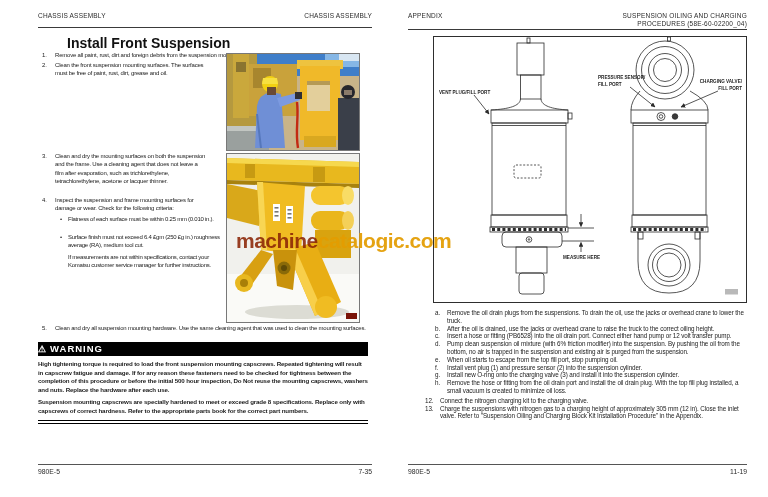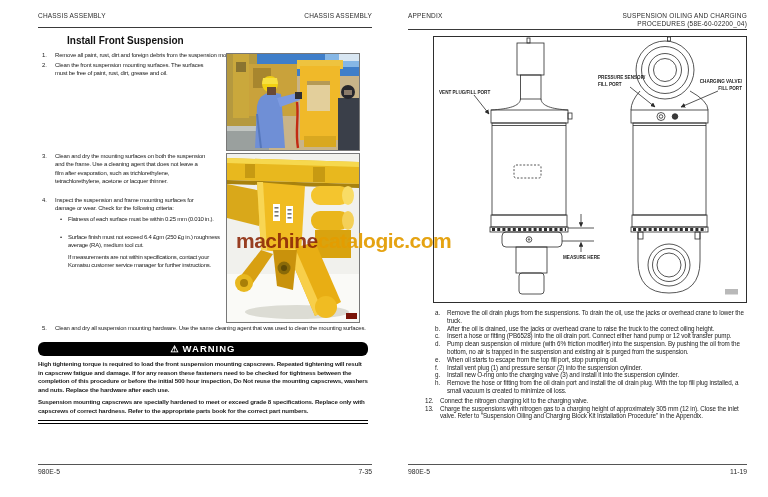--- a/index.html
+++ b/index.html
@@ -13,36 +13,36 @@
   #page-right{left:408px;width:347px;}
 
   .pg-header{position:absolute;left:0;top:12px;font-size:6.5px;letter-spacing:.2px;color:#2c2c2c;}
   .hdr-rule{position:absolute;left:0;top:27px;border-top:1px solid #3a3a3a;}
   #page-left .pg-header,#page-left .hdr-rule{width:334px;}
   #page-right .pg-header{width:339px;}
   #page-right .hdr-rule{width:339px;top:29px;}
   .hdr-row{display:flex;justify-content:space-between;align-items:flex-start;}
   .hdr-right2{text-align:right;line-height:8px;}
 
-  .doc-title{position:absolute;left:0;top:35px;font-size:10px;font-weight:bold;color:#111;padding-left:29px;}
+  .doc-title{position:absolute;left:0;top:35px;font-size:14px;font-weight:bold;color:#111;padding-left:29px;}
 
   .step{position:absolute;display:flex;font-size:6px;line-height:8.4px;letter-spacing:-.2px;}
   .step .n{flex:0 0 13px;padding-left:4px;}
   .step .t{flex:1;}
   .wide{width:330px;}
   .narrow{width:169px;}
   .bullet{position:absolute;display:flex;font-size:6px;line-height:8.4px;letter-spacing:-.25px;left:22px;width:162px;}
   .bullet .b{flex:0 0 8px;}
   .note{position:absolute;left:30px;width:152px;font-size:6px;line-height:8.4px;letter-spacing:-.25px;}
 
   .photo{position:absolute;left:188px;border:1px solid #787878;background:#ddd;}
   .photo svg{display:block;}
 
   .warnbox{position:absolute;left:0;top:342px;width:330px;}
-  .warnbar{background:#000;color:#fff;text-align:center;font-weight:bold;font-size:9.5px;height:14px;line-height:14px;letter-spacing:1px;border-radius:6px;}
+  .warnbar{background:#000;color:#fff;font-weight:bold;font-size:9.5px;height:14px;line-height:14px;letter-spacing:1px;}
   .warnbar .wicon{font-size:9px;margin-right:3px;}
   .warnbody{margin-top:4px;font-size:6.2px;font-weight:bold;line-height:8.6px;letter-spacing:-.15px;}
   .warnbody p{margin:0 0 4px 0;}
   .warn-rule{border-top:1.4px solid #000;border-bottom:1.4px solid #000;height:2px;margin-top:2px;}
 
   .footer-rule{position:absolute;left:0;top:464px;border-top:1px solid #555;}
   #page-left .footer-rule{width:334px;}
   #page-right .footer-rule{width:339px;}
   .footer-row{position:absolute;left:0;top:468px;display:flex;justify-content:space-between;font-size:6.8px;color:#2a2a2a;}
   #page-left .footer-row{width:334px;}

